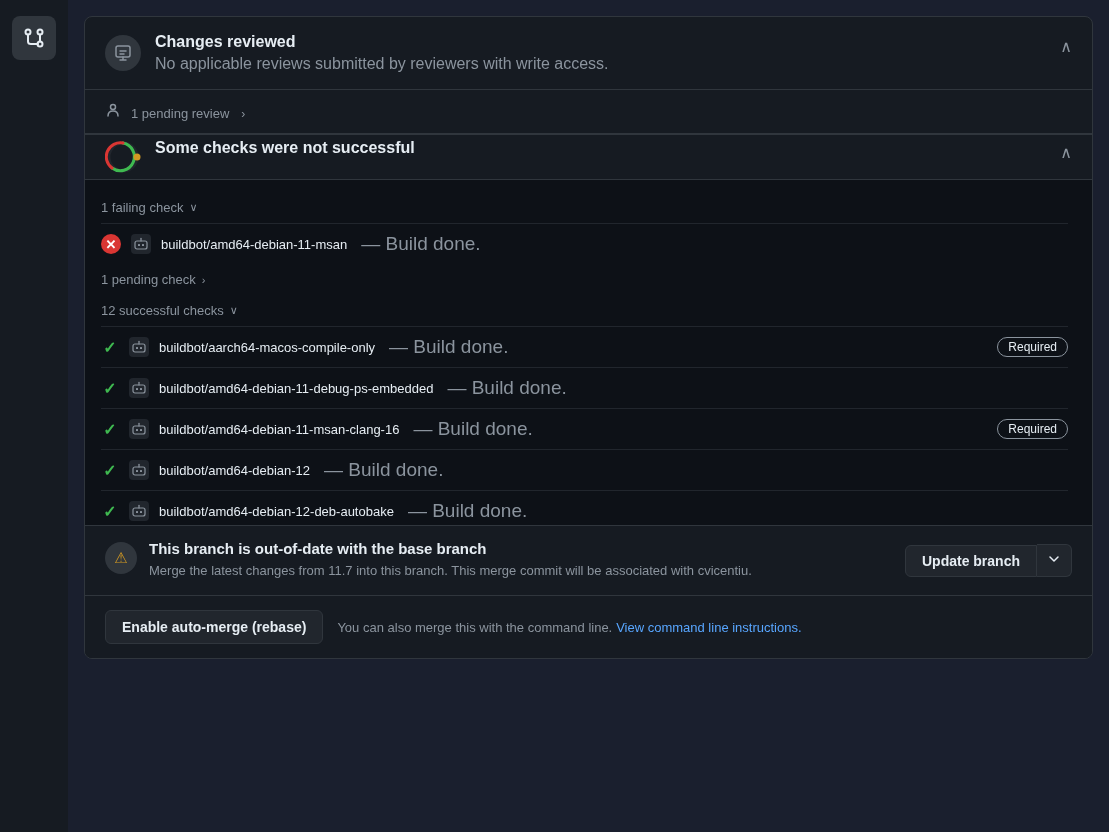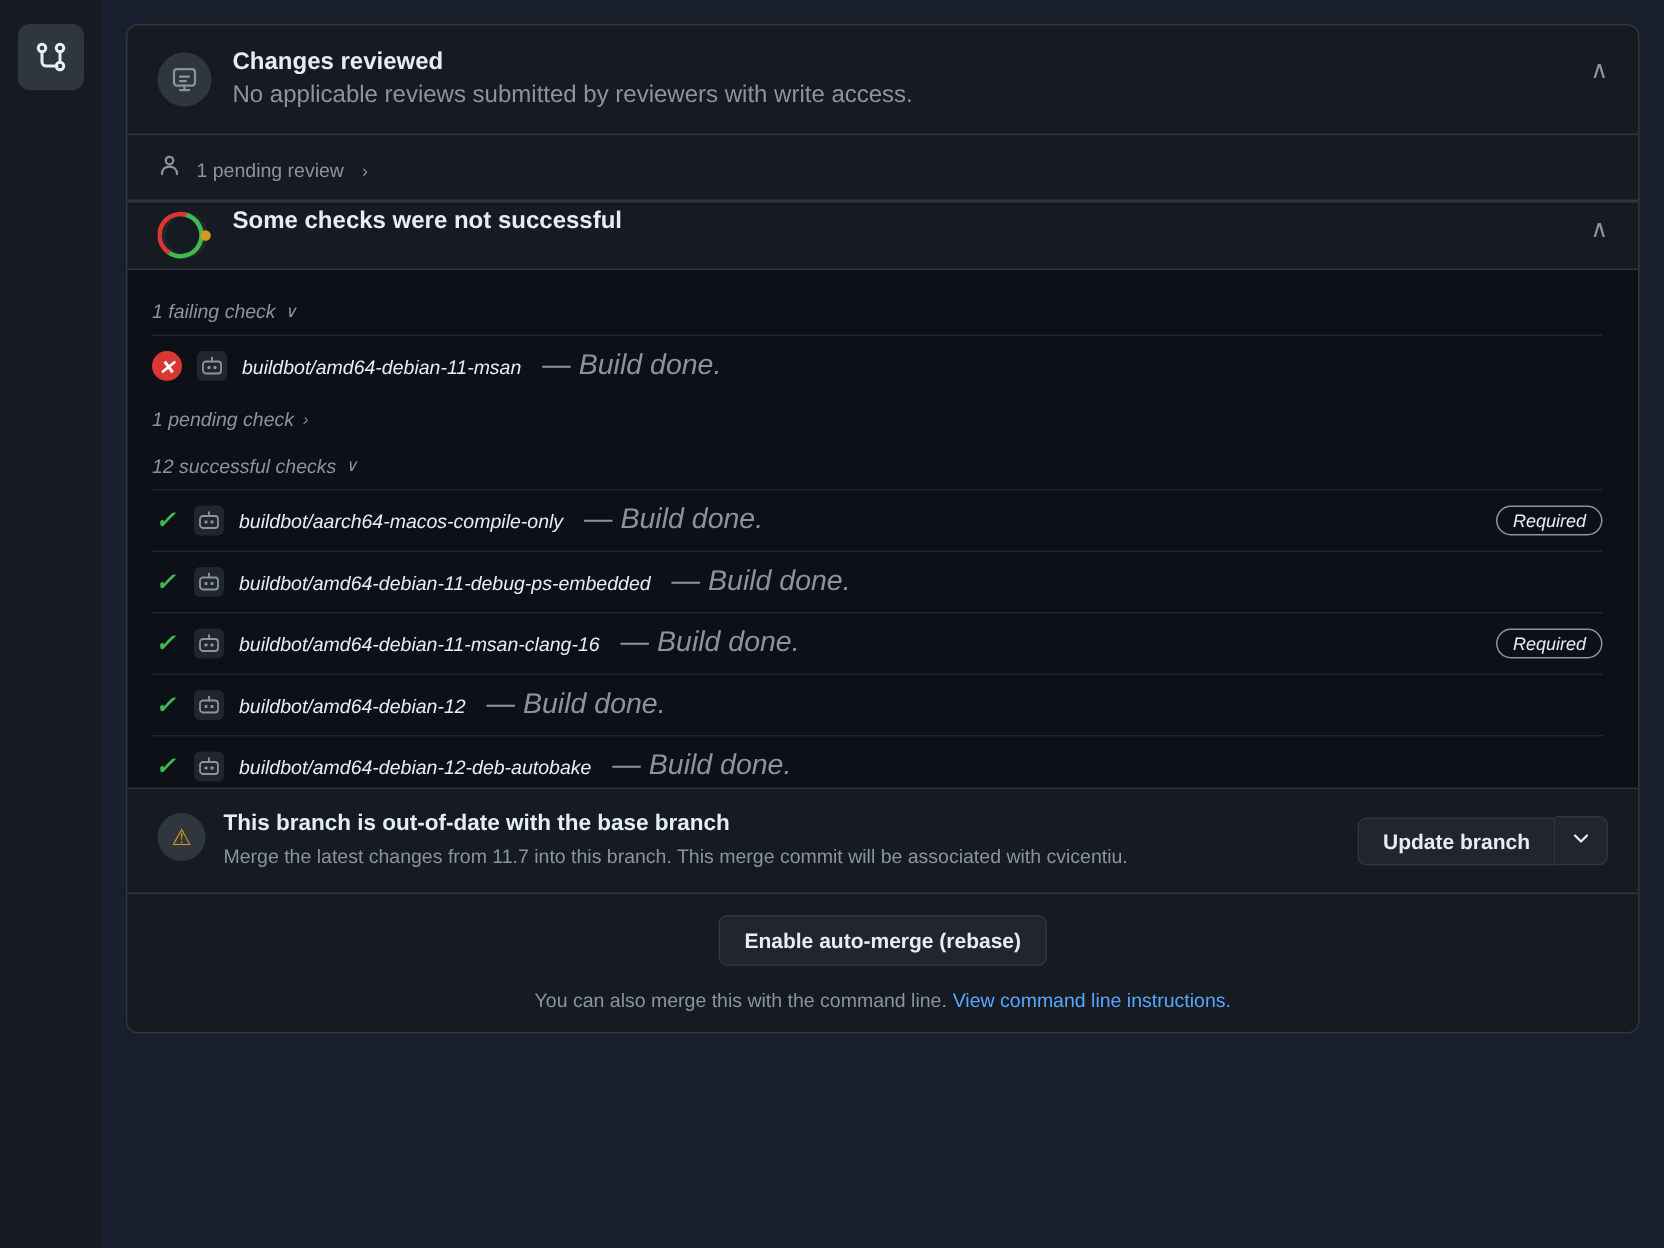--- a/index.html
+++ b/index.html
@@ -131,21 +131,20 @@
     }
 
     
     .checks-list-area {
       background: #0d1117;
       border-top: 1px solid #30363d;
       margin: 0;
       position: relative;
       max-height: 360px;
       overflow: hidden;
-      font-style: italic;
     }
     .checks-list-inner {
       padding: 12px 16px 0 16px;
     }
 
     .check-group-header {
       font-size: 13px;
       color: #8b949e;
       padding: 8px 0 8px 0;
       display: flex;
@@ -292,21 +291,20 @@
     }
 
     
     .automerge-footer {
       background: #161b22;
       border-top: 1px solid #30363d;
       padding: 14px 20px;
       display: flex;
       align-items: center;
       gap: 14px;
-      flex-direction: column;
     }
     .automerge-btn {
       background: #21262d;
       border: 1px solid #30363d;
       border-radius: 6px;
       color: #e6edf3;
       font-size: 14px;
       font-weight: 600;
       padding: 8px 16px;
       cursor: pointer;

